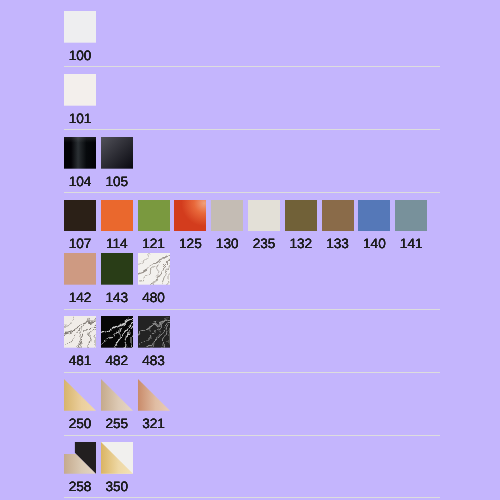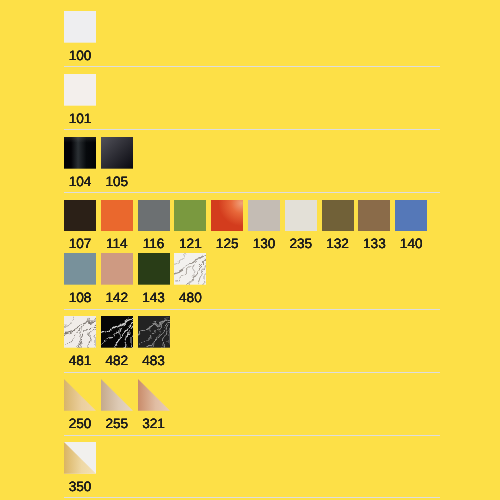--- a/index.html
+++ b/index.html
@@ -1,21 +1,21 @@
 <!DOCTYPE html>
 <html><head>
 <meta charset="utf-8">
 <title>Colour swatch palette</title>
 <style>
   html,body{margin:0;padding:0;background:#ffffff;}
   body{width:500px;height:500px;overflow:hidden;
        font-family:"Liberation Sans",sans-serif;
        -webkit-font-smoothing:antialiased;
        text-rendering:geometricPrecision;}
-  #page{position:relative;width:500px;height:500px;background:#fde047;}
+  #page{position:relative;width:500px;height:500px;background:#c4b5fd;}
   .palette{position:absolute;left:64px;top:4px;width:376px;}
   .group{border-bottom:1px solid #dddddd;padding-top:6.9px;padding-bottom:1.4px;}
   .grid{display:flex;flex-wrap:wrap;}
   .item{width:32px;margin-right:4.8px;margin-bottom:0;}
   .chip{width:32px;height:31.7px;display:block;position:relative;}
   .chip svg{display:block;width:32px;height:31.7px;}
   .label{font-size:13.6px;line-height:18px;margin-top:4px;
          text-align:center;color:#1e1e1e;white-space:nowrap;
          opacity:0.999;
          text-shadow:0 0 0.6px #1e1e1e, 0 0 0.6px #1e1e1e, 0 0 0.6px #1e1e1e;}
@@ -104,28 +104,20 @@
             <div class="chip">
               <svg viewBox="0 0 32 32" preserveAspectRatio="none" xmlns="http://www.w3.org/2000/svg">
                 <rect width="32" height="32" fill="#ea682d"></rect>
               </svg>
             </div>
             <div class="label">114</div>
           </div>
           <div class="item">
             <div class="chip">
               <svg viewBox="0 0 32 32" preserveAspectRatio="none" xmlns="http://www.w3.org/2000/svg">
-                <rect width="32" height="32" fill="#6c7072"></rect>
-              </svg>
-            </div>
-            <div class="label">116</div>
-          </div>
-          <div class="item">
-            <div class="chip">
-              <svg viewBox="0 0 32 32" preserveAspectRatio="none" xmlns="http://www.w3.org/2000/svg">
                 <rect width="32" height="32" fill="#7a993f"></rect>
               </svg>
             </div>
             <div class="label">121</div>
           </div>
           <div class="item">
             <div class="chip">
               <svg viewBox="0 0 32 32" preserveAspectRatio="none" xmlns="http://www.w3.org/2000/svg">
                 <defs>
                   <radialGradient id="g8" cx="0.95" cy="0.10" r="0.72">
@@ -178,21 +170,21 @@
               </svg>
             </div>
             <div class="label">140</div>
           </div>
           <div class="item">
             <div class="chip">
               <svg viewBox="0 0 32 32" preserveAspectRatio="none" xmlns="http://www.w3.org/2000/svg">
                 <rect width="32" height="32" fill="#78919b"></rect>
               </svg>
             </div>
-            <div class="label">108</div>
+            <div class="label">141</div>
           </div>
           <div class="item">
             <div class="chip">
               <svg viewBox="0 0 32 32" preserveAspectRatio="none" xmlns="http://www.w3.org/2000/svg">
                 <rect width="32" height="32" fill="#ce9a82"></rect>
               </svg>
             </div>
             <div class="label">142</div>
           </div>
           <div class="item">
@@ -351,20 +343,36 @@
             <div class="label">321</div>
           </div>
         </div>
       </div>
       <div class="group">
         <div class="grid">
           <div class="item">
             <div class="chip">
               <svg viewBox="0 0 32 32" preserveAspectRatio="none" xmlns="http://www.w3.org/2000/svg">
                 <defs>
+                  <linearGradient id="g25" x1="0" y1="0" x2="1" y2="0">
+                    <stop offset="0" stop-color="#c5aa8d"></stop>
+                    <stop offset="0.55" stop-color="#dacab4"></stop>
+                    <stop offset="1" stop-color="#e4d6c4"></stop>
+                  </linearGradient>
+                </defs>
+                <polygon points="0,12.2 12.2,12.2 32,32 0,32" fill="url(#g25)"></polygon>
+                <polygon points="10.9,0 32,0 32,32 10.9,10.9" fill="#221f1f"></polygon>
+              </svg>
+            </div>
+            <div class="label">258</div>
+          </div>
+          <div class="item">
+            <div class="chip">
+              <svg viewBox="0 0 32 32" preserveAspectRatio="none" xmlns="http://www.w3.org/2000/svg">
+                <defs>
                   <linearGradient id="g27" x1="0" y1="0" x2="1" y2="0">
                     <stop offset="0" stop-color="#dab463"></stop>
                     <stop offset="0.55" stop-color="#eed8a5"></stop>
                     <stop offset="1" stop-color="#f3e2b8"></stop>
                   </linearGradient>
                 </defs>
                 <rect width="32" height="32" fill="#f1f0ee"></rect>
                 <polygon points="0,0 0,32 32,32" fill="url(#g27)"></polygon>
               </svg>
             </div>

